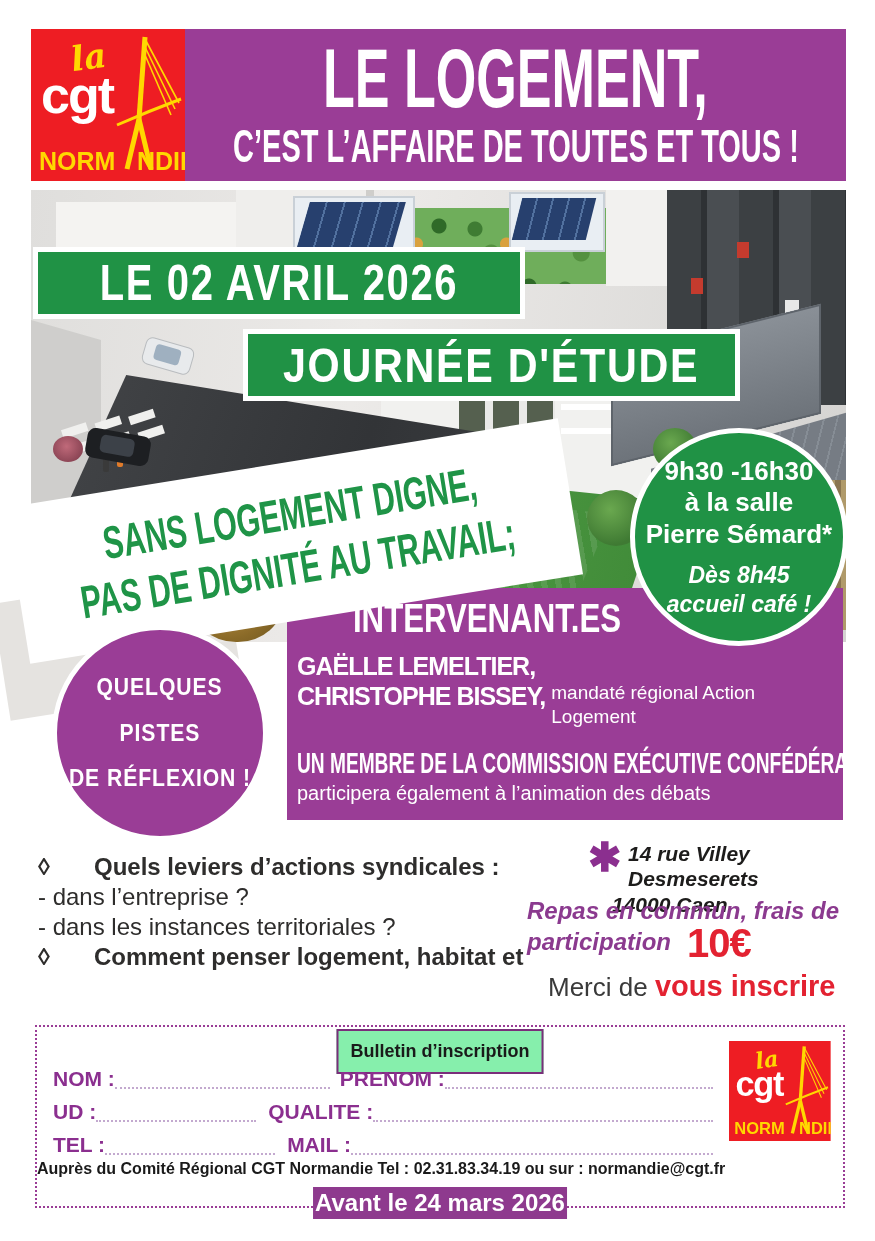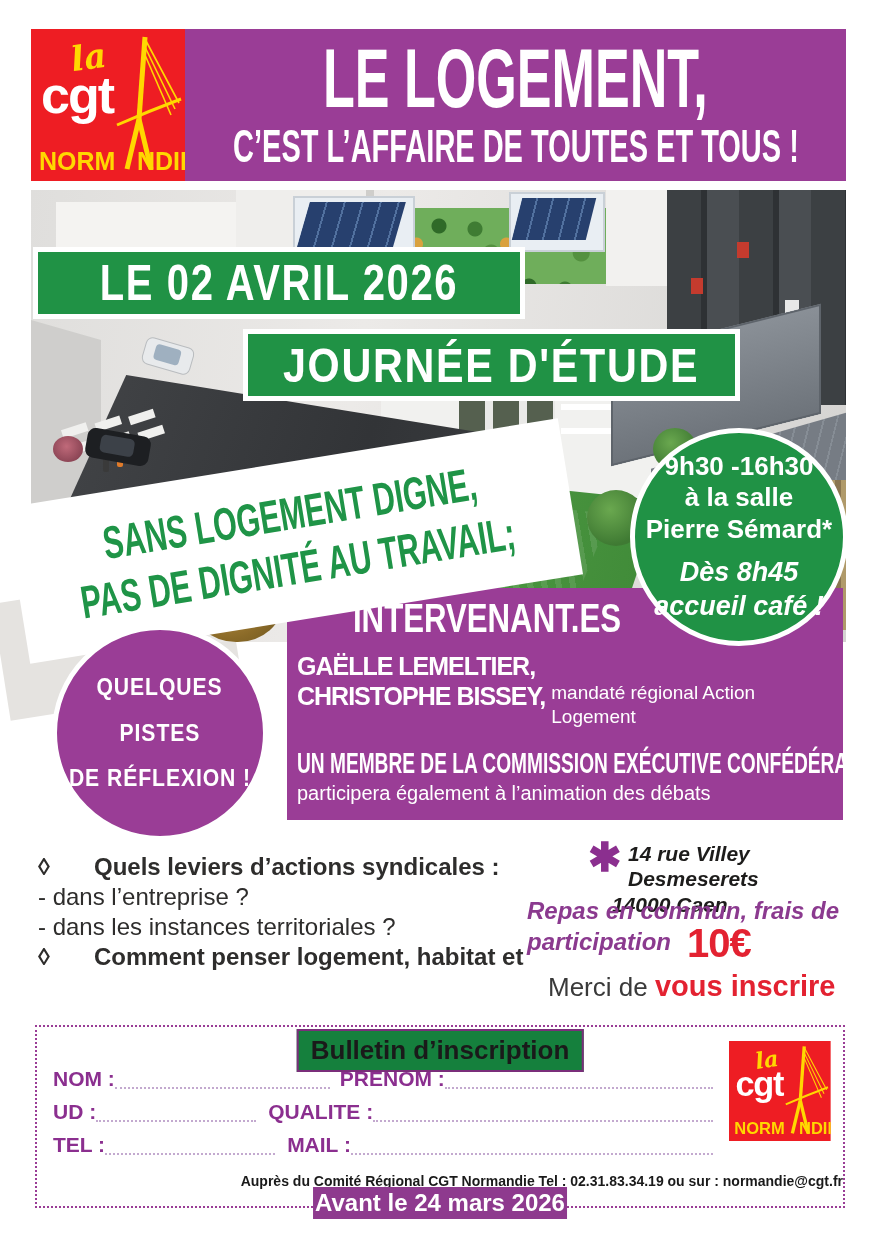--- a/index.html
+++ b/index.html
@@ -40,21 +40,21 @@
   
   .slogan{left:14px;top:462px;width:560px;height:158px;background:#ffffff;z-index:5;
     transform:rotate(-9.2deg);display:flex;flex-direction:column;align-items:center;justify-content:center;gap:4px;}
   .slogan span{color:#1F9447;font-size:46px;line-height:1.1;transform:scaleX(0.66);}
 
   
   .bubble{border-radius:50%;border:5px solid #ffffff;z-index:6;display:flex;flex-direction:column;
     align-items:center;justify-content:center;text-align:center;color:#fff;}
   .schedule-bubble{left:630px;top:428px;width:208px;height:208px;background:#209245;}
   .schedule-bubble .b1{font-weight:bold;font-size:26px;line-height:1.22;}
-  .schedule-bubble .b2{font-weight:bold;font-style:italic;font-size:27px;line-height:1.25;margin-top:10px;}
+  .schedule-bubble .b2{font-weight:bold;font-style:italic;font-size:23px;line-height:1.25;margin-top:10px;}
   .topics-bubble{left:52px;top:625px;width:216px;height:216px;background:#9A3D96;justify-content:space-evenly;padding:26px 0;box-sizing:border-box;}
   .topics-bubble span{font-weight:bold;font-size:23px;letter-spacing:1px;transform:scaleX(0.92);}
 
   
   .speakers{left:287px;top:588px;width:556px;height:232px;background:#9A3D96;z-index:4;
     box-sizing:border-box;padding:6px 10px 0 10px;color:#fff;}
   .speakers-title{display:block;text-align:center;width:380px;font-size:40px;transform:scaleX(0.78);margin:2px 0 10px 0;}
   .spk-row{display:flex;align-items:flex-start;margin:0 0 2px 0;}
   .spk-name{font-weight:bold;font-size:25px;letter-spacing:-1px;white-space:nowrap;line-height:1;padding-top:3px;}
   .spk-desc{font-size:19px;line-height:1.25;margin-left:6px;}
@@ -74,28 +74,28 @@
   .venue .v1{margin-left:40px;font-weight:bold;font-style:italic;font-size:21px;line-height:1.2;}
   .venue .v2{margin-left:24px;font-weight:bold;font-style:italic;font-size:21px;line-height:1.35;}
   .fees{left:527px;top:895px;width:340px;color:#8B3A8F;font-weight:bold;font-style:italic;font-size:24px;line-height:31px;}
   .fees .price{color:#E32231;font-style:normal;font-size:40px;letter-spacing:-1px;vertical-align:-7px;margin-left:16px;}
   .register{left:548px;top:970px;width:300px;white-space:nowrap;}
   .register .pre{color:#3a3a3a;font-size:26px;}
   .register .act{color:#E32231;font-weight:bold;font-size:29px;}
 
   
   .form{left:35px;top:1025px;width:810px;height:183px;border:2px dotted #9A3D96;box-sizing:border-box;}
-  .form-title{position:absolute;left:50%;top:2px;transform:translateX(-50%);background:#15803d;
-    border:2px solid #7a2e7a;padding:4px 12px;font-weight:bold;font-size:26px;color:#1a1a1a;white-space:nowrap;}
+  .form-title{position:absolute;left:50%;top:2px;transform:translateX(-50%);background:#86efac;
+    border:2px solid #7a2e7a;padding:10px 12px;font-weight:bold;font-size:18px;color:#1a1a1a;white-space:nowrap;}
   .rows{position:absolute;left:16px;top:38px;width:660px;}
   .frow{display:flex;align-items:flex-end;height:24px;margin-bottom:9px;}
   .flabel{color:#8B2F8F;font-weight:bold;font-size:21px;line-height:1;white-space:nowrap;}
   .dots{border-bottom:2px dotted #c3a9cf;height:16px;}
-  .contact{position:absolute;left:0;top:133px;width:100%;text-align:right;
-    font-weight:bold;font-size:14px;color:#1a1a1a;margin-top:13px;}
+  .contact{position:absolute;left:0;top:133px;width:100%;text-align:left;
+    font-weight:bold;font-size:16px;color:#1a1a1a;}
   .deadline{position:absolute;left:50%;bottom:-13px;transform:translateX(-50%);background:#8E3A8E;
     color:#fff;font-weight:bold;font-size:24px;padding:2px 2px;white-space:nowrap;}
 </style>
 </head>
 <body>
 
 <div class="page">
 
   <div class="cgt-logo abs" style="left:31px;top:29px;width:154px;height:152px;">
     <span class="logo-la" style="left:40px;top:8px;font-size:34px;transform:rotate(-8deg);">la</span>

